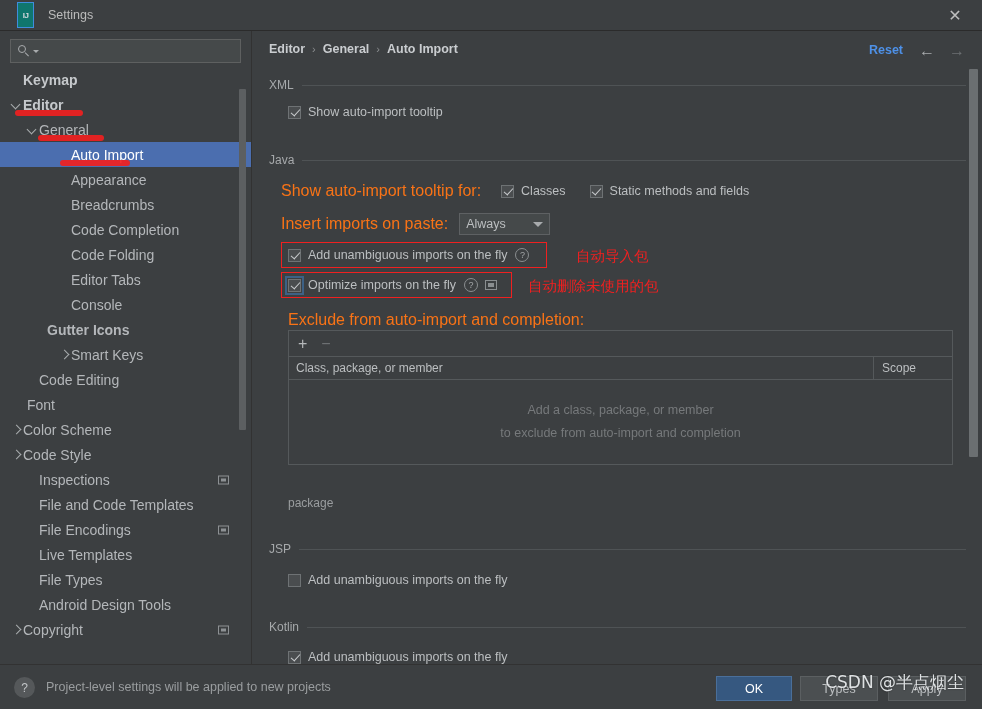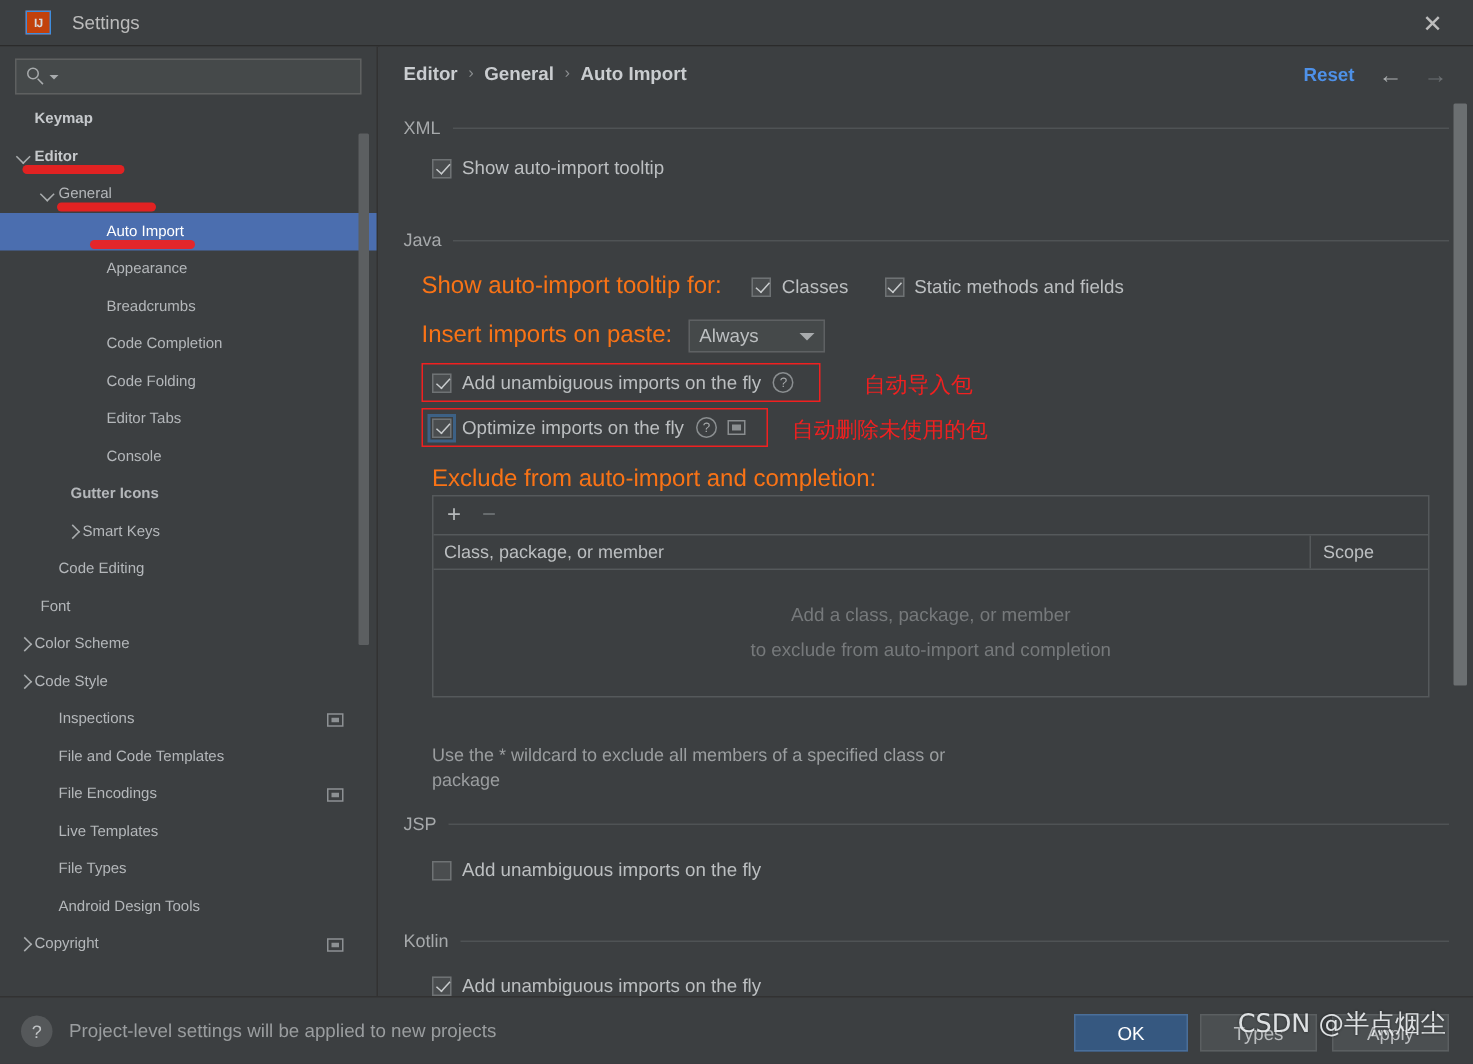--- a/index.html
+++ b/index.html
@@ -16,22 +16,22 @@
   }
 
   
   .titlebar {
     position: absolute; left: 0; top: 0; width: 982px; height: 31px;
     background: #3c3f41;
     border-bottom: 1px solid #2b2b2b;
     display: flex; align-items: center;
   }
   .ij-logo {
-    width: 17px; height: 16px; margin-left: 17px;
-    border: 1.5px solid #3f8ddd; background: #c2410c;
+    width: 17px; height: 26px; margin-left: 17px;
+    border: 1.5px solid #3f8ddd; background: #0f766e;
     display: flex; align-items: center; justify-content: center;
     font-size: 8px; font-weight: bold; color: #d6d9de;
     letter-spacing: -0.5px; font-family: "Liberation Sans", sans-serif;
   }
   .title-text {
     margin-left: 14px; font-size: 12.5px; color: #bbbbbb;
   }
   .close-btn {
     position: absolute; right: 12px; top: 0; height: 31px; width: 30px;
     display: flex; align-items: center; justify-content: center;
@@ -65,21 +65,21 @@
   }
   .search-input {
     flex: 1; background: transparent; border: none; outline: none;
     color: #bbbbbb; font-size: 12px; margin-left: 4px;
     font-family: "Liberation Sans", sans-serif;
   }
 
   .tree { margin-top: 4px; position: relative; }
   .tree-row {
     height: 25px; display: flex; align-items: center;
-    font-size: 10px; color: #b4b7ba; cursor: pointer;
+    font-size: 14px; color: #b4b7ba; cursor: pointer;
     position: relative; padding-right: 18px;
   }
   .tree-row.bold { font-weight: bold; color: #c6c9cc; }
   .tree-row.selected { background: #4b6eaf; color: #ffffff; }
   .tree-arrow {
     width: 13px; height: 13px; flex: none; position: relative;
   }
   .tree-arrow.expanded::after {
     content: ""; position: absolute; left: 2px; top: 3px;
     width: 6px; height: 6px;
@@ -326,21 +326,21 @@
           <span class="tree-label">Editor Tabs</span>
         </div>
         <div class="tree-row" style="padding-left: 58px;">
           <span class="tree-arrow"></span>
           <span class="tree-label">Console</span>
         </div>
         <div class="tree-row" style="padding-left: 34px; font-weight: bold;">
           <span class="tree-arrow"></span>
           <span class="tree-label">Gutter Icons</span>
         </div>
-        <div class="tree-row" style="padding-left: 42px;">
+        <div class="tree-row" style="padding-left: 42px; margin-left: 16px;">
           <span class="tree-arrow collapsed"></span>
           <span class="tree-label">Smart Keys</span>
         </div>
         <div class="tree-row" style="padding-left: 26px;">
           <span class="tree-arrow"></span>
           <span class="tree-label">Code Editing</span>
         </div>
         <div class="tree-row" style="padding-left: 14px;">
           <span class="tree-arrow"></span>
           <span class="tree-label">Font</span>
@@ -449,21 +449,20 @@
       <span class="cb-label">Optimize imports on the fly</span>
       <span class="help-icon">?</span>
       <span class="gear-badge"></span>
     </div>
 
     <div class="row" style="left:35px; top:280px;">
       <span class="lbl">Exclude from auto-import and completion:</span>
     </div>
 
     <div class="row" style="left:35px; top:465px; flex-direction:column; align-items:flex-start; gap:3px;">
-      <span class="lbl-dim">Use the * wildcard to exclude all members of a specified class or</span>
       <span class="lbl-dim">package</span>
     </div>
 
     <div class="sec" style="top:511px;">
       <span class="sec-title">JSP</span>
       <span class="sec-rule"></span>
     </div>
     <div class="row" style="left:35px; top:542px;">
       <span class="cb"></span>
       <span class="cb-label">Add unambiguous imports on the fly</span>

